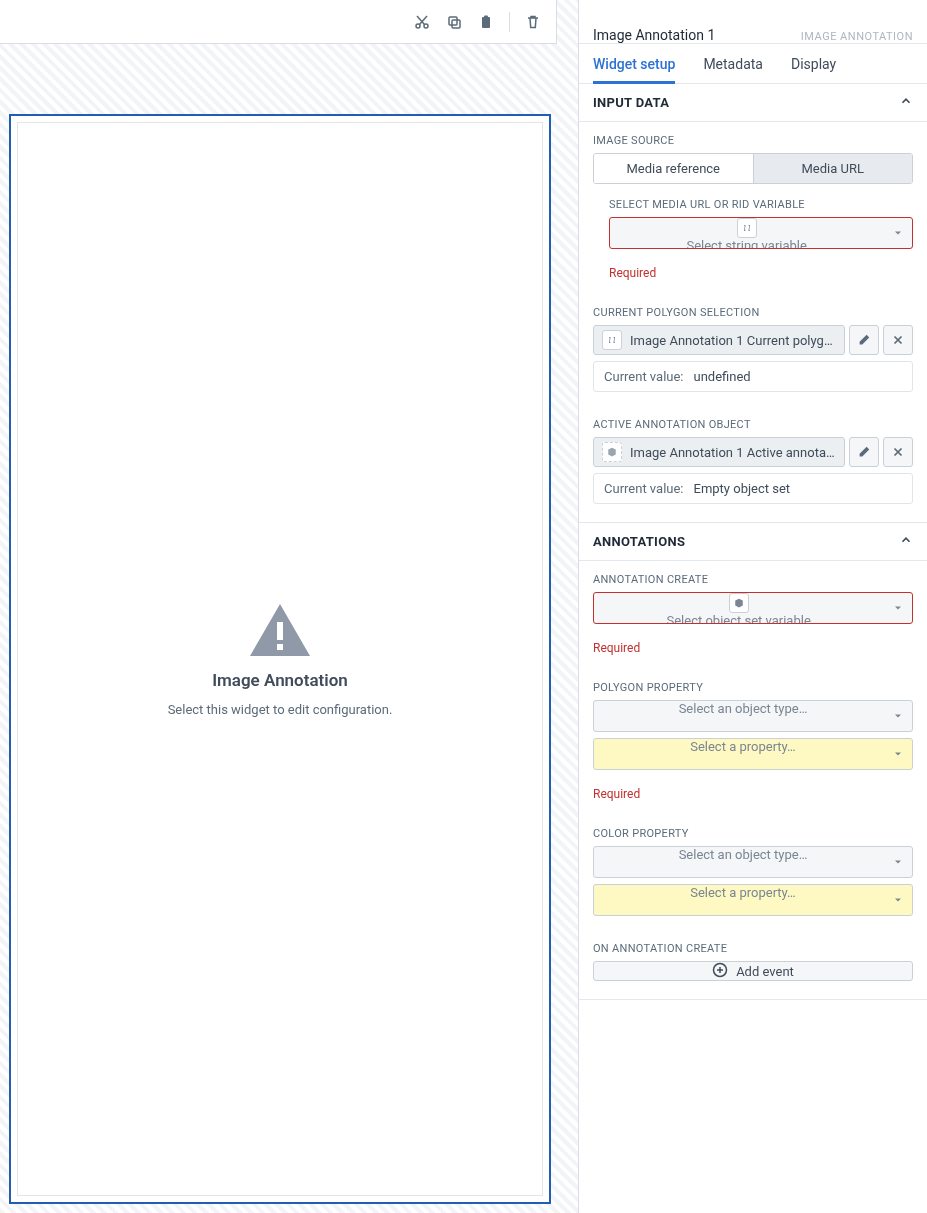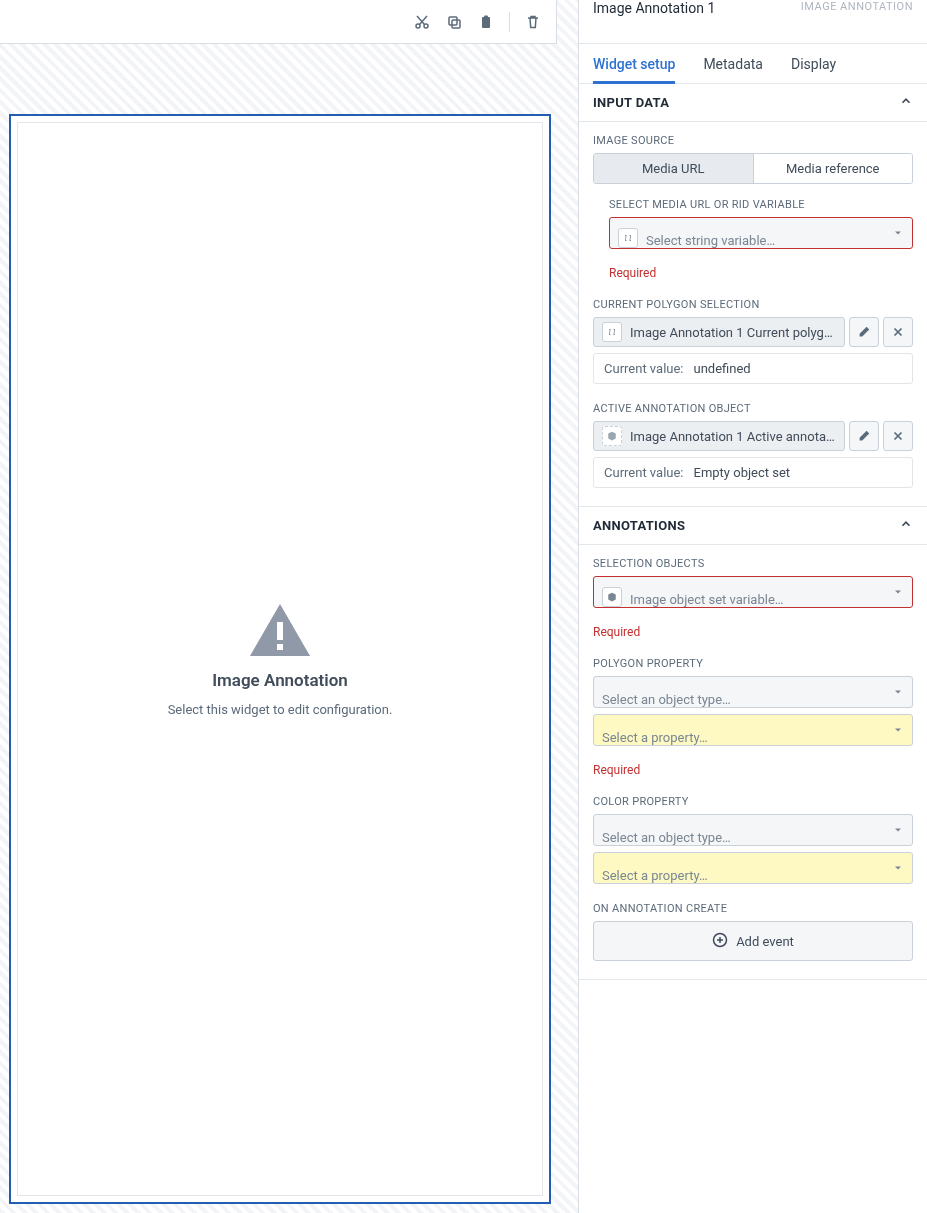--- a/index.html
+++ b/index.html
@@ -100,21 +100,21 @@
     height: 1213px;
     border-left: 1px solid #d9dee3;
     background: #fff;
     z-index: 2;
     display: flex;
     flex-direction: column;
   }
   .panel-header {
     height: 44px;
     display: flex;
-    align-items: flex-start;
+    align-items: flex-end;
     justify-content: space-between;
     padding: 0 14px;
     border-bottom: 1px solid #e4e8ec;
   }
   .panel-header .title { font-size: 14px; color: #1f2a36; }
   .panel-header .type {
     font-size: 11px;
     letter-spacing: 0.5px;
     color: #aeb6bf;
   }
@@ -155,21 +155,21 @@
     font-size: 13px;
     font-weight: 700;
     color: #1f2a36;
     letter-spacing: 0.3px;
   }
   .section-content {
     padding: 12px 14px 18px 14px;
     border-bottom: 1px solid #e4e8ec;
     display: flex;
     flex-direction: column;
-    gap: 18px;
+    gap: 26px;
   }
   .field-label {
     font-size: 11px;
     letter-spacing: 0.3px;
     color: #5c6b7a;
     margin-bottom: 6px;
   }
   .seg {
     display: flex;
     border: 1px solid #c9d0d8;
@@ -189,26 +189,27 @@
     background: #e7ebef;
   }
   .seg .seg-btn + .seg-btn { border-left: 1px solid #c9d0d8; }
   .control {
     position: relative;
     border: 1px solid #c9d0d8;
     border-radius: 3px;
     background: #f4f6f8;
     height: 32px;
     display: flex;
-    align-items: flex-end;
+    align-items: center;
     padding: 0 28px 0 8px;
     font-size: 13px;
     color: #404c5a;
     cursor: pointer;
     overflow: hidden;
+    flex-direction: column;
   }
   .control.disabled { background:#fef9c3; color:#7a8693; }
   .control.error { border-color: #c23030; }
   .control .chip-ico {
     width: 20px;
     height: 20px;
     border: 1px solid #c9d0d8;
     border-radius: 3px;
     background: #fff;
     display: flex;
@@ -271,21 +272,21 @@
     font-size: 13px;
     color: #404c5a;
     display: flex;
     gap: 10px;
   }
   .curval .lbl { color: #5c6b7a; }
   .add-btn {
     border: 1px solid #c9d0d8;
     background: #f4f6f8;
     border-radius: 3px;
-    height: 40px;
+    height: 20px;
     display: flex;
     align-items: center;
     justify-content: center;
     gap: 8px;
     font-size: 13px;
     color: #404c5a;
     cursor: pointer;
   }
   .caret svg, .chip-ico svg, .act-btn svg { display:block; }
   .stack { display:flex; flex-direction:column; gap:6px; }
@@ -363,22 +364,22 @@
             <path d="M4 10l4-4 4 4"></path>
           </svg>
       </span>
     </div>
 
     <div class="section-content">
 
       <div>
         <div class="field-label">IMAGE SOURCE</div>
         <div class="seg">
+          <div class="seg-btn">Media reference</div>
           <div class="seg-btn active">Media URL</div>
-          <div class="seg-btn">Media reference</div>
         </div>
 
         <div style="margin-top:14px; padding-left:16px">
           <div class="field-label">SELECT MEDIA URL OR RID VARIABLE</div>
           <div class="control error">
             <span class="chip-ico">
               <svg width="12" height="12" viewBox="0 0 16 16" fill="#7a8693">
                   <path d="M4 4h2v1l-1 6h1v1H4v-1l1-6H4zM10 4h2v1l-1 6h1v1h-2v-1l1-6h-1z"></path>
                 </svg>
             </span>
@@ -456,28 +457,28 @@
       <span>
         <svg width="14" height="14" viewBox="0 0 16 16" fill="none" stroke="#404c5a" stroke-width="2">
             <path d="M4 10l4-4 4 4"></path>
           </svg>
       </span>
     </div>
 
     <div class="section-content">
 
       <div>
-        <div class="field-label">SELECTION OBJECTS</div>
+        <div class="field-label">ANNOTATION CREATE</div>
         <div class="control error">
           <span class="chip-ico">
             <svg width="10" height="10" viewBox="0 0 16 16" fill="#7a8693">
                 <path d="M8 1l6 3v8l-6 3-6-3V4z"></path>
               </svg>
           </span>
-          <span class="placeholder">Image object set variable…</span>
+          <span class="placeholder">Select object set variable…</span>
           <span class="caret">
             <svg width="12" height="12" viewBox="0 0 16 16" fill="currentColor">
                 <path d="M4 6l4 4 4-4z"></path>
               </svg>
           </span>
         </div>
         <div class="required-msg">Required</div>
       </div>
 
       <div>

